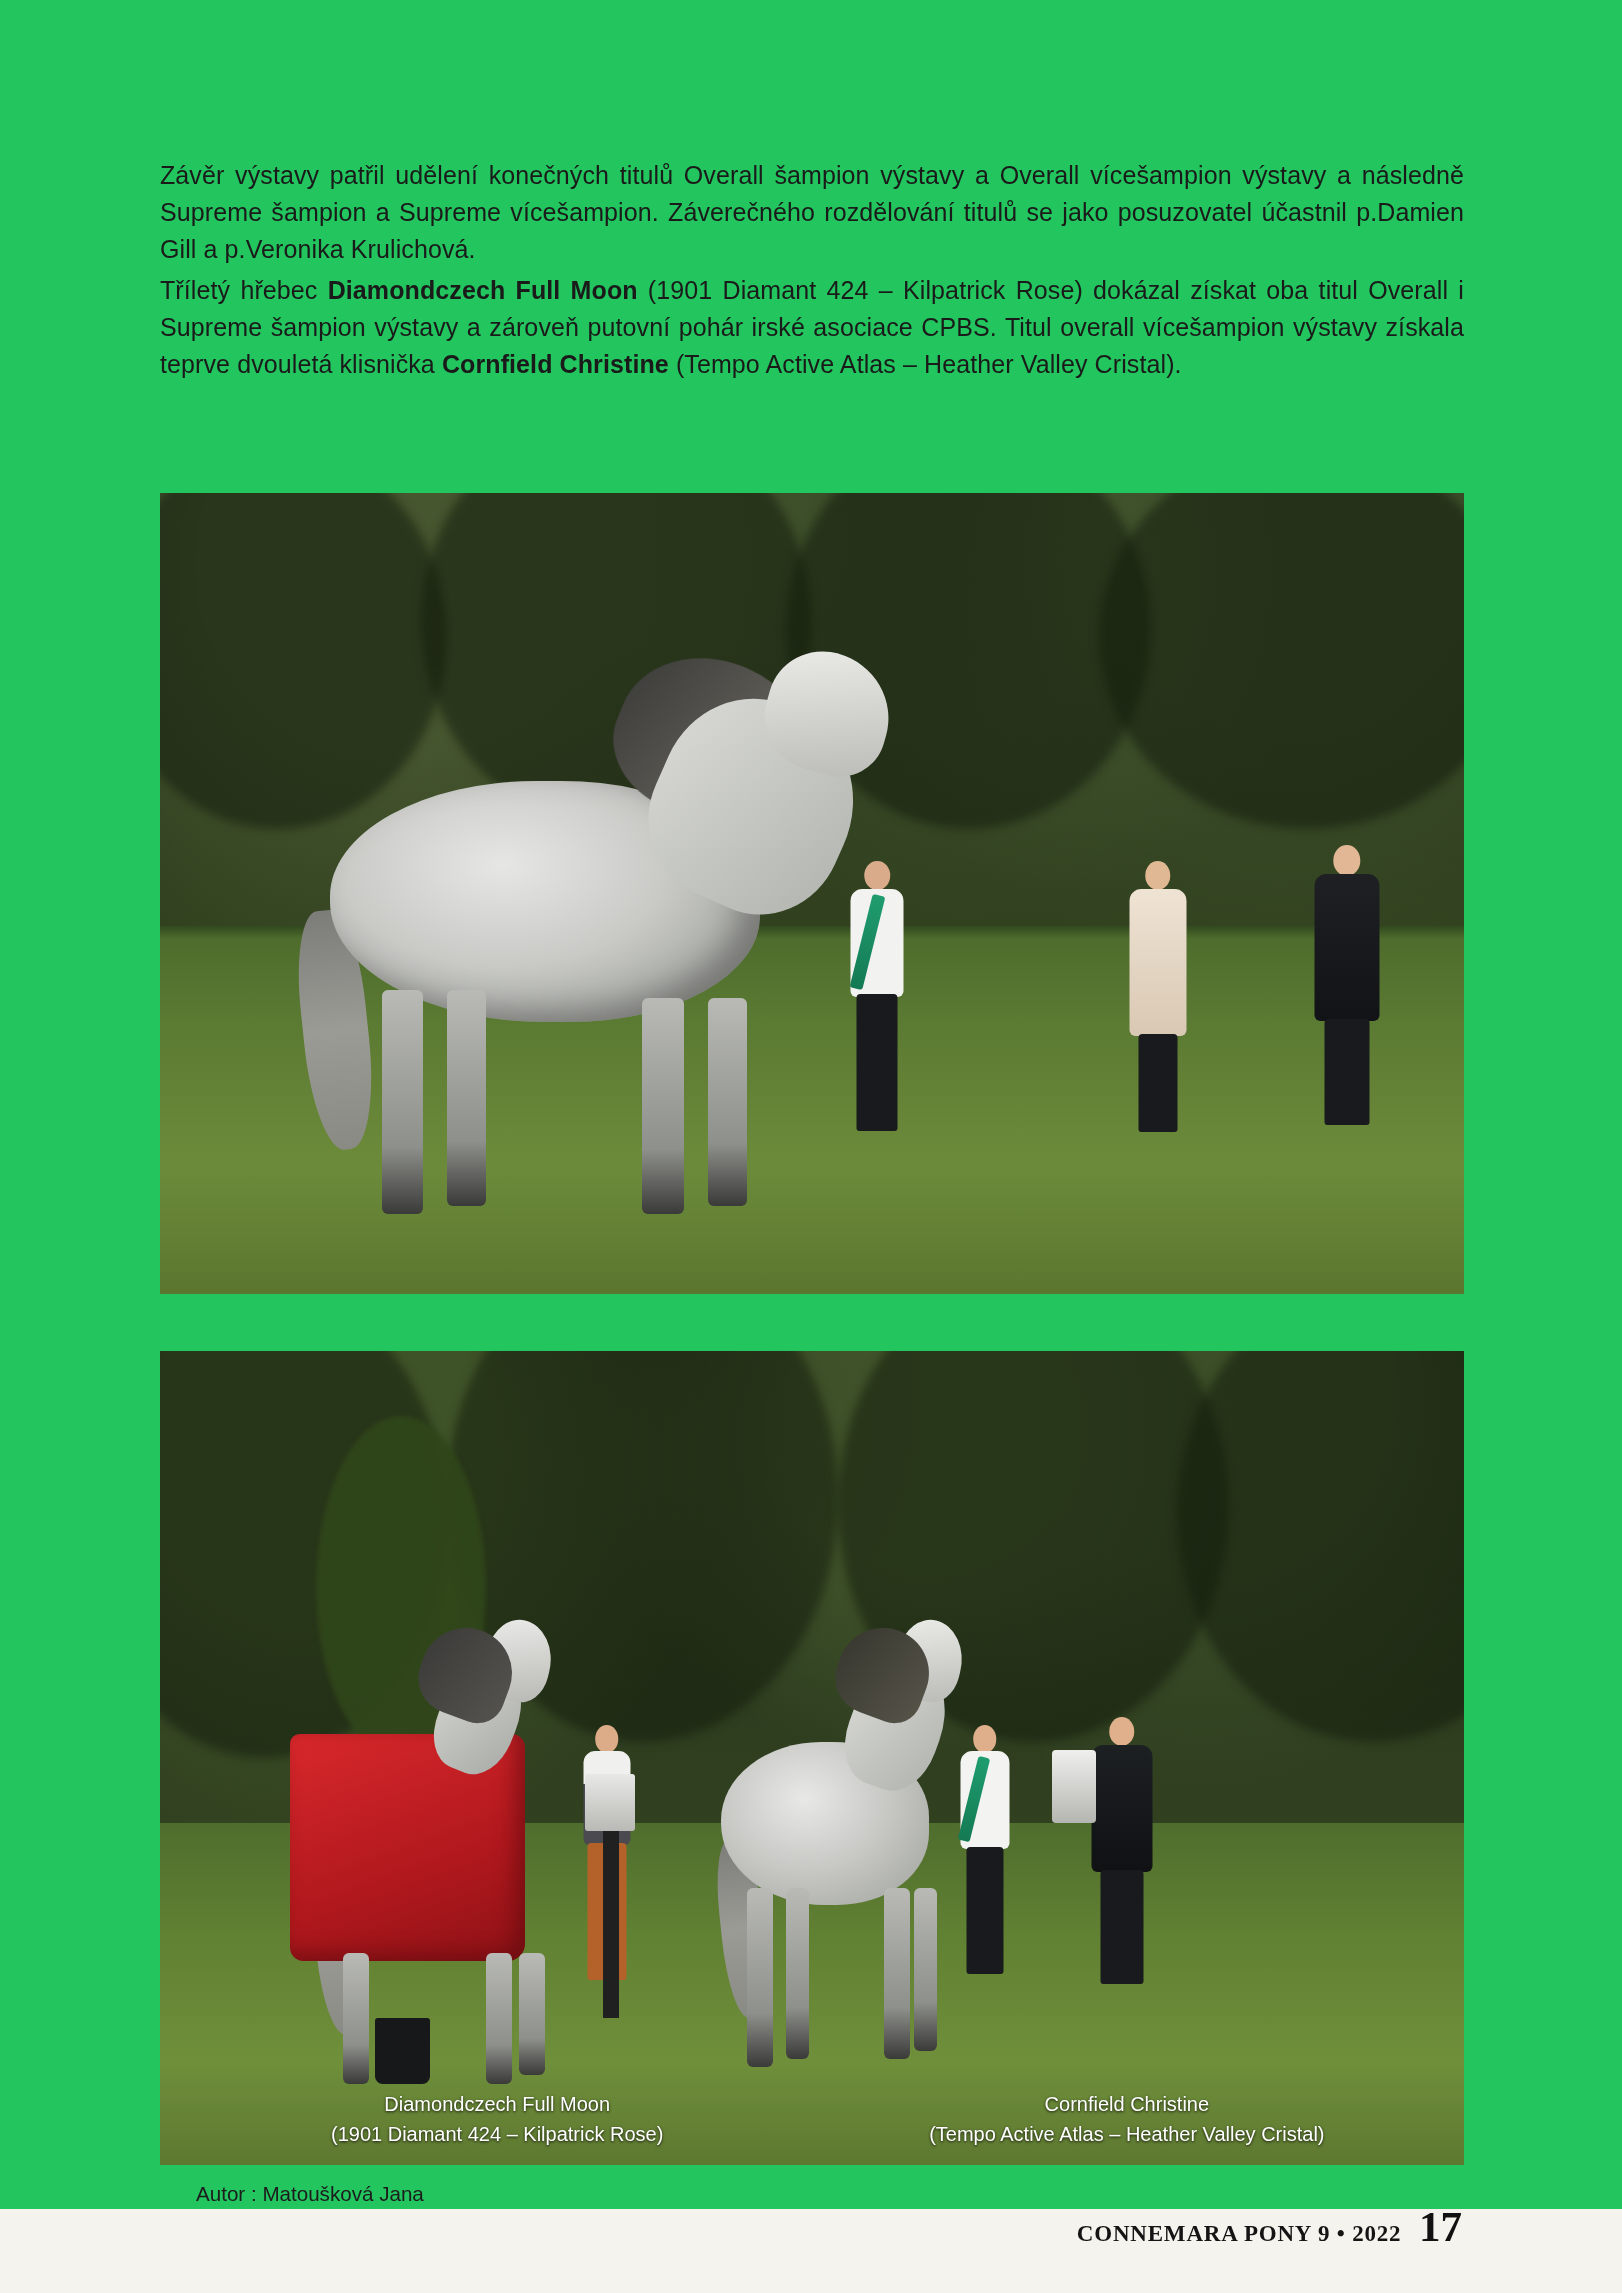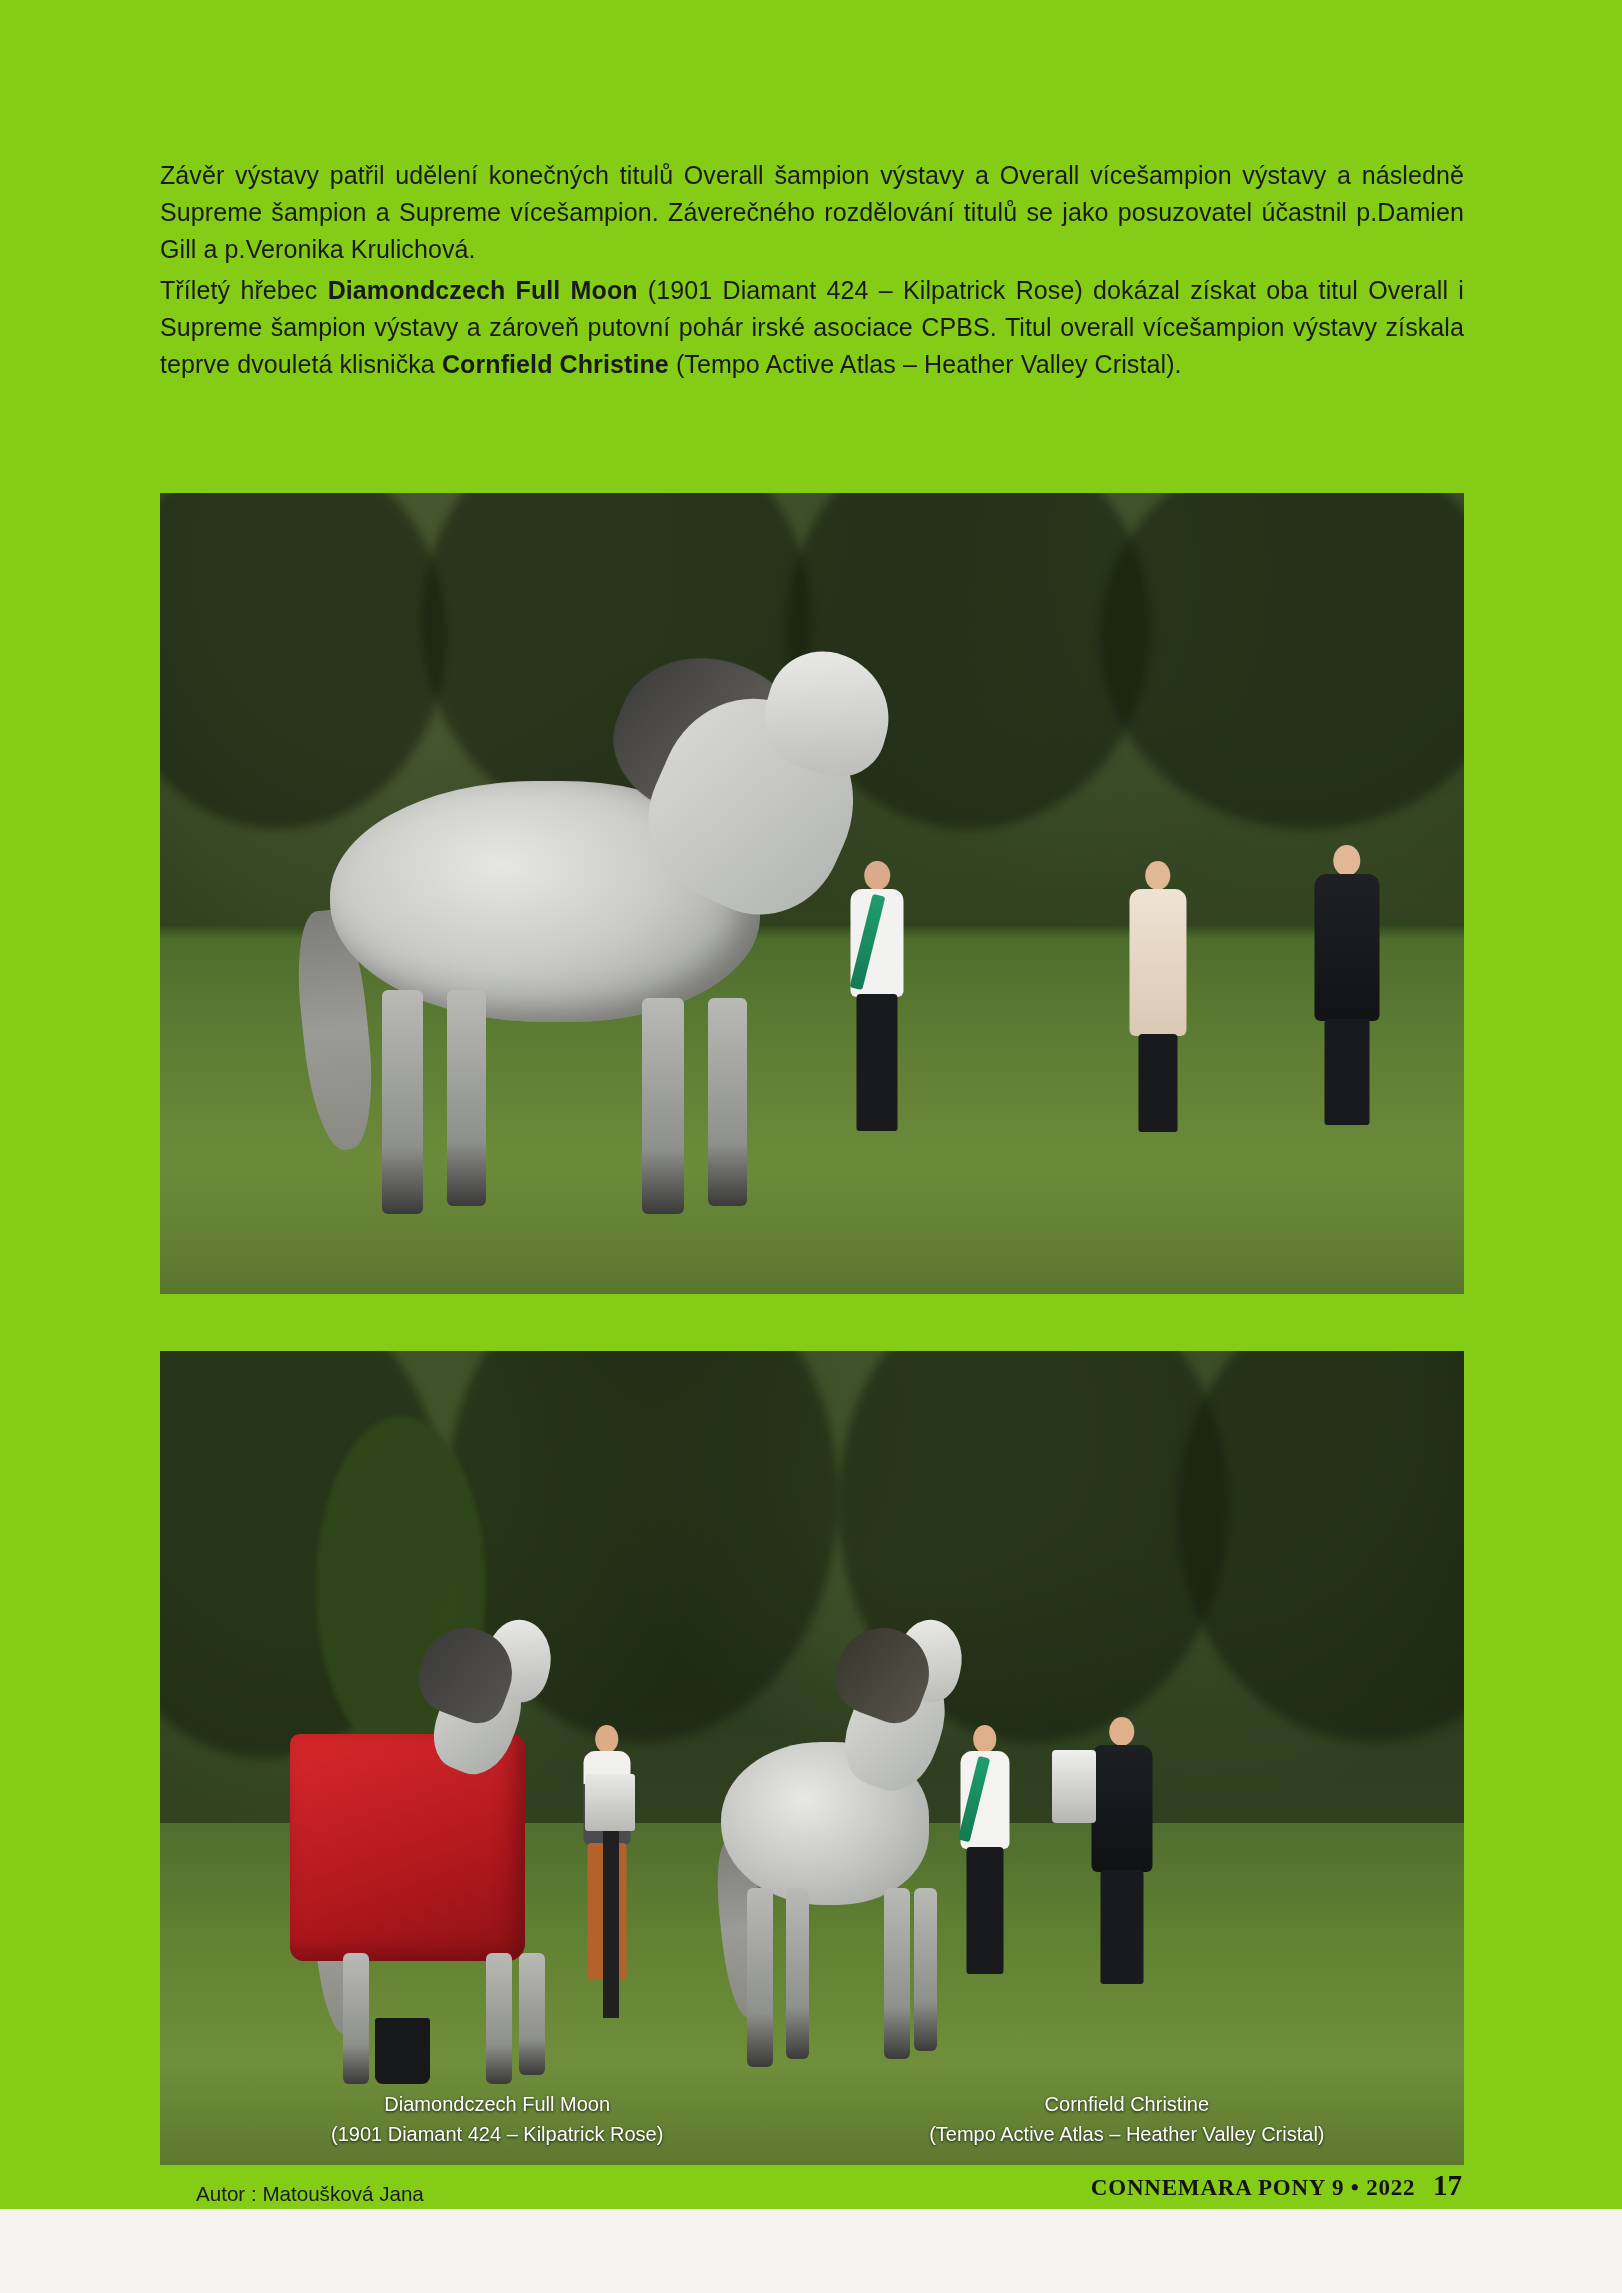--- a/index.html
+++ b/index.html
@@ -14,21 +14,21 @@
     font-family: "Liberation Sans", sans-serif;
     color: #1b1b1b;
     position: relative;
     overflow: hidden;
   }
   .page {
     position: absolute;
     left: 0; top: 0;
     width: 1622px;
     height: 2209px;
-    background: #84cc16;
+    background: #22c55e;
   }
 
   
   .article {
     position: absolute;
     left: 160px;
     top: 157px;
     width: 1304px;
   }
   .article p {
@@ -95,23 +95,24 @@
   .footer-title {
     font-family: "Liberation Serif", serif;
     font-weight: bold;
     font-size: 23px;
     letter-spacing: 0.8px;
     color: #141414;
   }
   .page-number {
     font-family: "Liberation Serif", serif;
     font-weight: bold;
-    font-size: 29px;
+    font-size: 43px;
     color: #111;
     line-height: 1;
+    margin-top: 34px;
   }
 
   
   .sky-trees {
     position: absolute;
     left: 0; top: 0; right: 0;
     height: 56%;
     background:
       radial-gradient(circle at 18% 15%, #46562f 0 16%, rgba(70,86,47,0) 38%),
       radial-gradient(circle at 40% 8%, #3d4f2a 0 14%, rgba(61,79,42,0) 36%),

